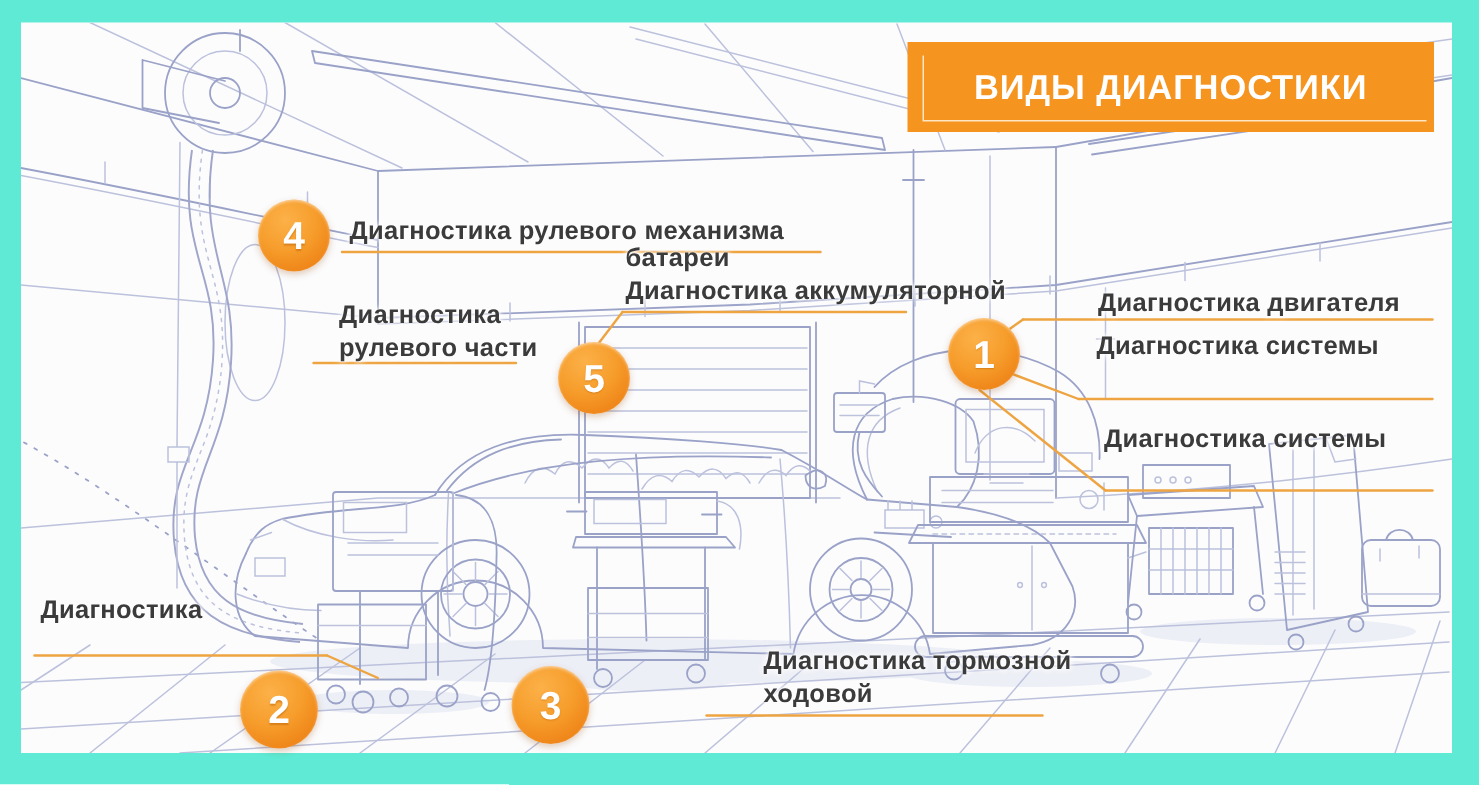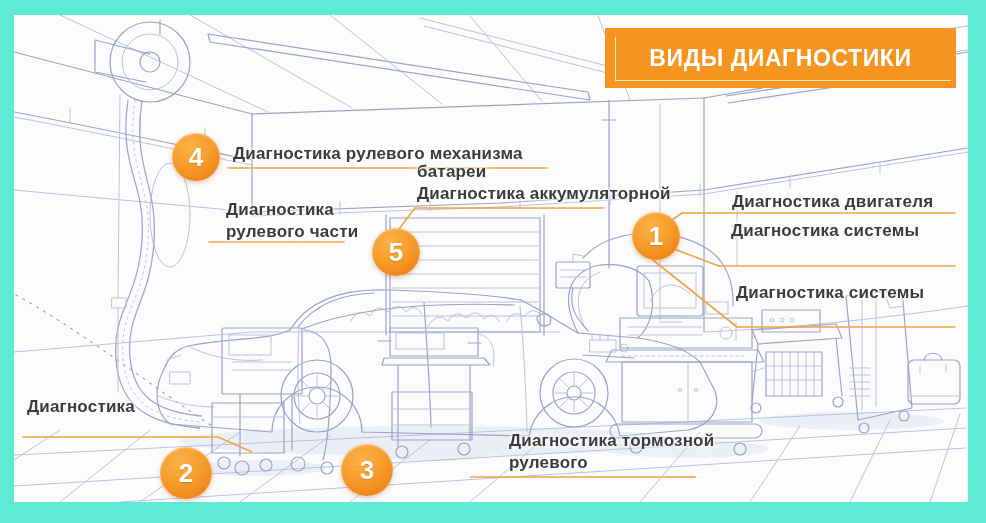--- a/index.html
+++ b/index.html
@@ -269,15 +269,15 @@
     <span>Диагностика системы</span>
   </div>
   <div class="callout" style="left:736px;top:282px;">
     <span>Диагностика системы</span>
   </div>
   <div class="callout" style="left:27px;top:396px;">
     <span>Диагностика</span>
   </div>
   <div class="callout" style="left:481px;top:430px;margin-left:28px;">
     <span>Диагностика тормозной</span>
-    <span>рулевого</span>
+    <span>ходовой</span>
   </div>
 </div>
 
 </body></html>

